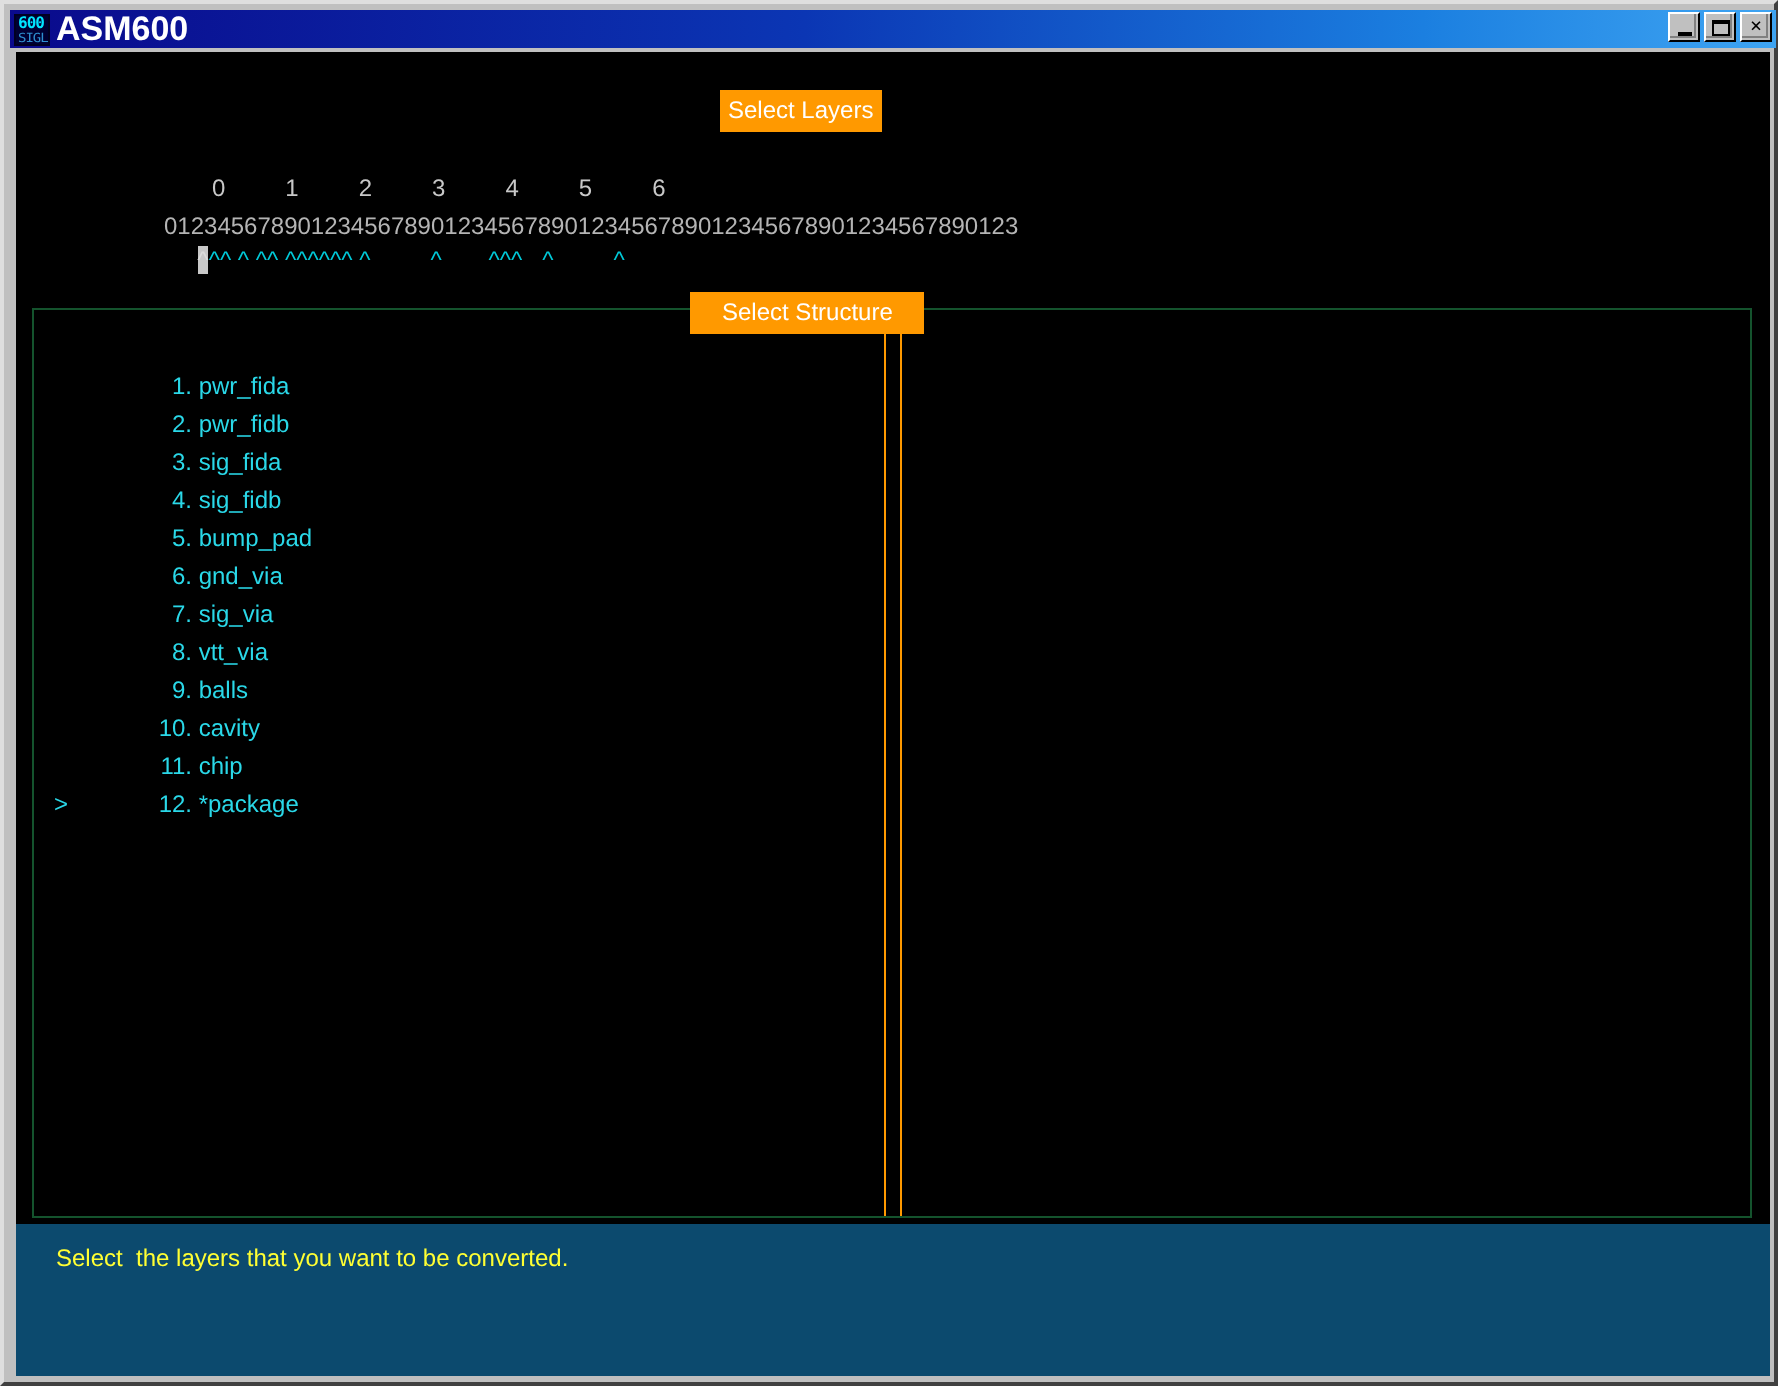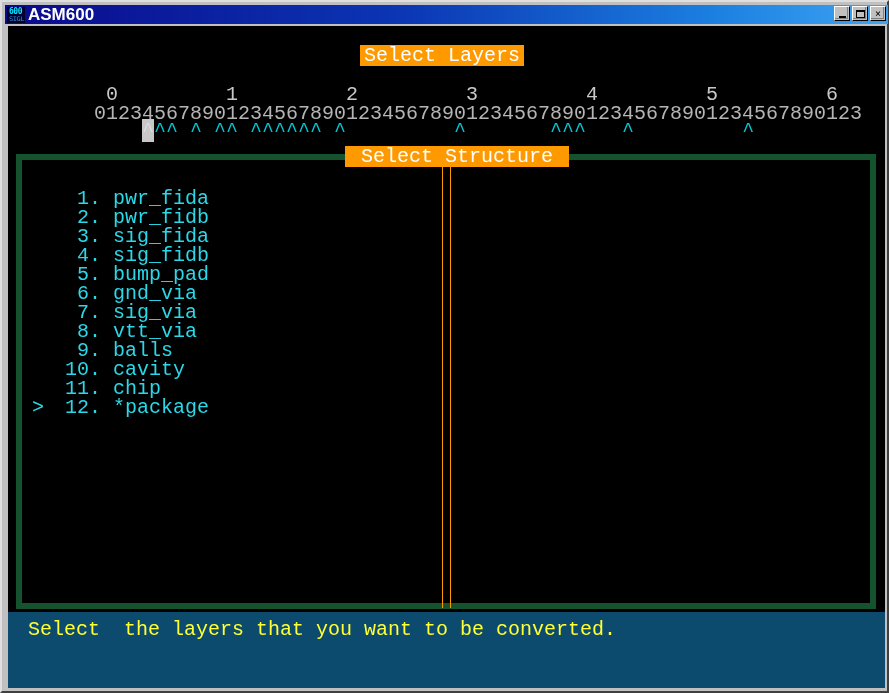--- a/index.html
+++ b/index.html
@@ -123,22 +123,22 @@
     position: absolute;
     left: 6px;
     top: 24px;
     width: 877px;
     height: 662px;
     background: #000000;
     overflow: hidden;
   }
 
   .mono {
-    font-family: Liberation Mono, monospace;
-    font-size: 20px;
+    font-family: Liberation Sans, sans-serif;
+    font-size: 12px;
     line-height: 19px;
     white-space: pre;
   }
 
   
   .banner {
     position: absolute;
     top: 19px;
     background: #ff9900;
     color: #ffffff;
@@ -153,41 +153,40 @@
     left: 74px;
     top: 59px;
     color: #c8c8c8;
     margin-left: 24px;
   }
   .ruler-ones {
     position: absolute;
     left: 74px;
     top: 78px;
     color: #b4b4b4;
-    margin-left: 12px;
   }
   .ruler-marks {
     position: absolute;
     left: 74px;
     top: 95px;
     color: #00c8d7;
   }
   .ruler-marks .cursor {
     background: #c8c8c8;
     color: #dcdcdc;
   }
 
   
   .panel {
     position: absolute;
     left: 8px;
     top: 128px;
     width: 860px;
     height: 455px;
-    border: 6px solid #14532d;
+    border: 1px solid #14532d;
     box-sizing: border-box;
     background: #000000;
   }
   .panel-title {
     position: absolute;
     left: 337px;
     top: 120px;
     background: #ff9900;
     color: #ffffff;
     padding: 1px 16px;

